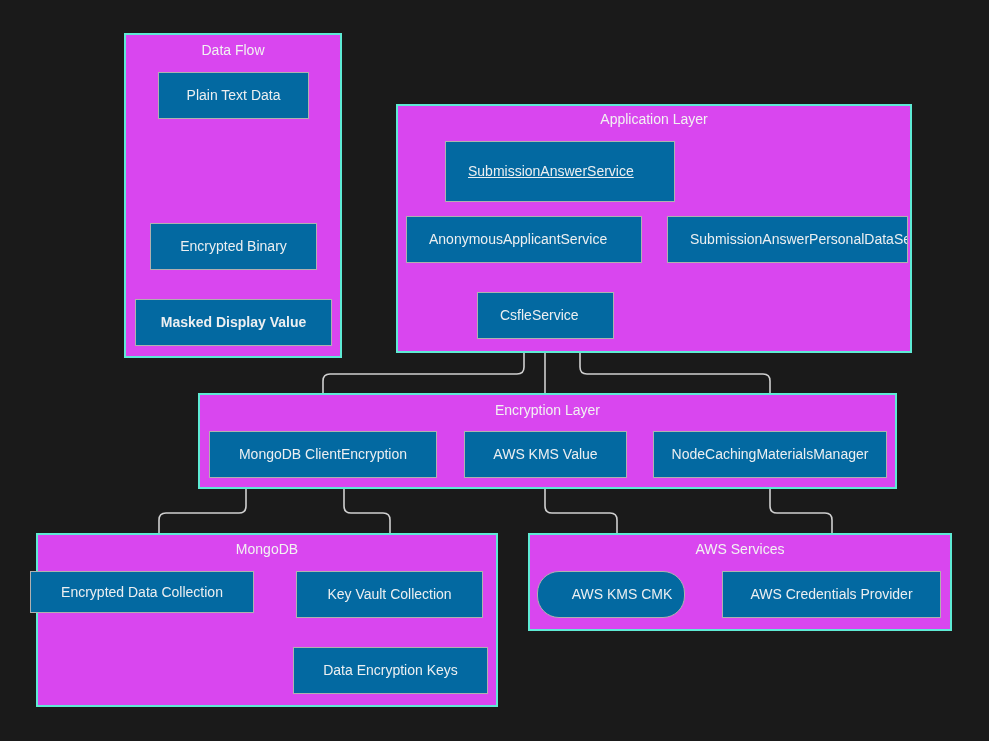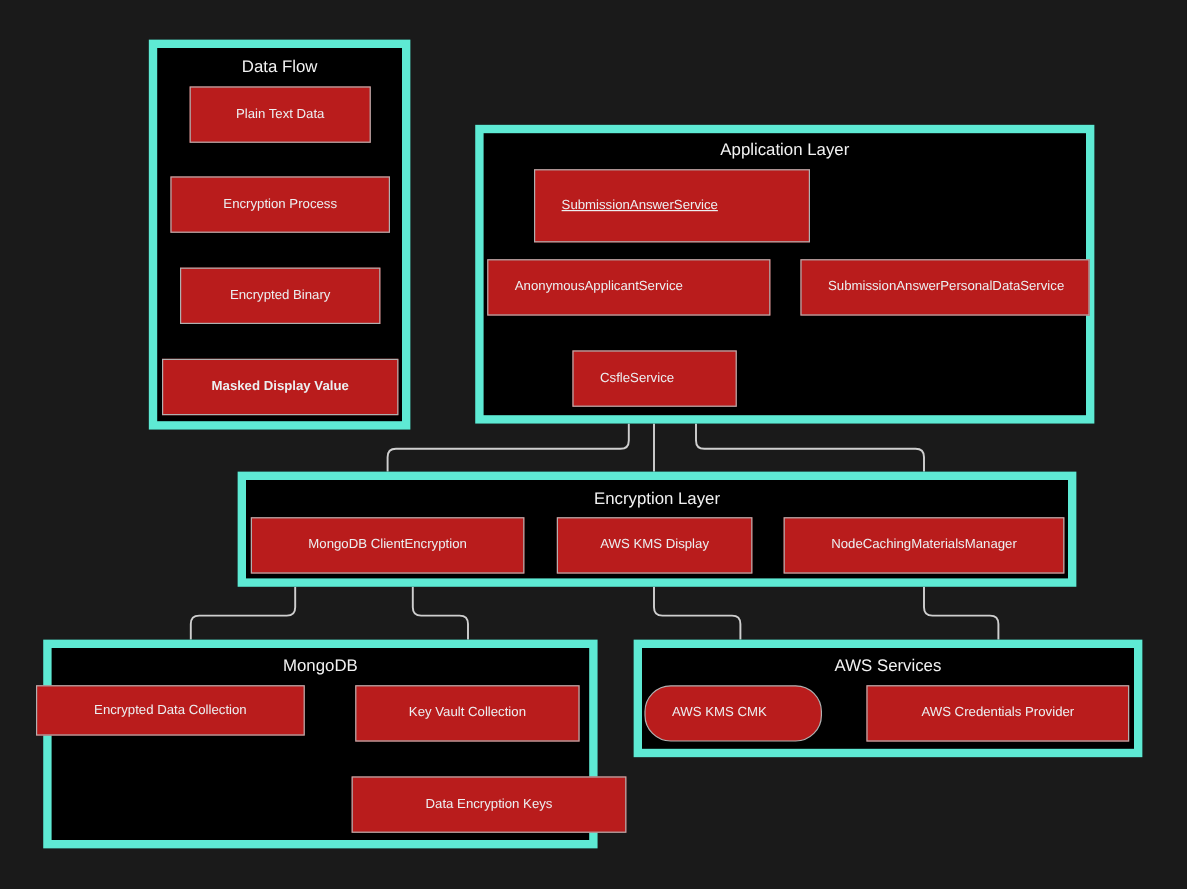--- a/index.html
+++ b/index.html
@@ -17,48 +17,48 @@
   #diagram {
     position: relative;
     width: 989px;
     height: 741px;
     background: #1a1a1a;
   }
 
   
   .cluster {
     position: absolute;
-    background: #000000;
-    border: 7px solid #5eead4;
+    background: #d946ef;
+    border: 2px solid #5eead4;
     box-sizing: border-box;
     overflow: hidden;
   }
   .cluster-title {
     position: absolute;
     left: 0;
     right: 0;
     text-align: center;
     color: #f2f2f2;
     font-size: 14px;
     line-height: 16px;
     white-space: nowrap;
     pointer-events: none;
   }
 
   
   .node {
     position: absolute;
-    background: #b91c1c;
+    background: #0369a1;
     border: 1px solid #b0b0b0;
     box-sizing: border-box;
     display: flex;
     align-items: center;
     justify-content: center;
     color: #eceff1;
-    font-size: 11px;
+    font-size: 14px;
     line-height: 17px;
     white-space: nowrap;
     overflow: visible;
   }
   .node > span {
     display: block;
     white-space: nowrap;
   }
 
   
@@ -130,23 +130,20 @@
     </div>
     <div class="cluster" style="left: 36px; top: 533px; width: 462px; height: 174px;">
       <div class="cluster-title" style="top: 6px;">MongoDB</div>
     </div>
     <div class="cluster" style="left: 528px; top: 533px; width: 424px; height: 98px;">
       <div class="cluster-title" style="top: 6px;">AWS Services</div>
     </div>
     <div class="node" style="left: 158px; top: 72px; width: 151px; height: 47px;">
       <span>Plain Text Data</span>
     </div>
-    <div class="node" style="left: 142px; top: 147px; width: 183px; height: 47px;">
-      <span>Encryption Process</span>
-    </div>
     <div class="node" style="left: 150px; top: 223px; width: 167px; height: 47px;">
       <span>Encrypted Binary</span>
     </div>
     <div class="node" style="left: 135px; top: 299px; width: 197px; height: 47px; font-weight: bold;">
       <span>Masked Display Value</span>
     </div>
     <div class="node" style="left: 445px; top: 141px; width: 230px; height: 61px; overflow: hidden; justify-content: flex-start; padding-left: 22px; text-decoration: underline;">
       <span>SubmissionAnswerService</span>
     </div>
     <div class="node" style="left: 406px; top: 216px; width: 236px; height: 47px; overflow: hidden; justify-content: flex-start; padding-left: 22px;">
@@ -155,33 +152,33 @@
     <div class="node" style="left: 667px; top: 216px; width: 241px; height: 47px; overflow: hidden; justify-content: flex-start; padding-left: 22px;">
       <span>SubmissionAnswerPersonalDataService</span>
     </div>
     <div class="node" style="left: 477px; top: 292px; width: 137px; height: 47px; overflow: hidden; justify-content: flex-start; padding-left: 22px; align-items: center;">
       <span>CsfleService</span>
     </div>
     <div class="node" style="left: 209px; top: 431px; width: 228px; height: 47px;">
       <span>MongoDB ClientEncryption</span>
     </div>
     <div class="node" style="left: 464px; top: 431px; width: 163px; height: 47px;">
-      <span>AWS KMS Display</span>
+      <span>AWS KMS Value</span>
     </div>
     <div class="node" style="left: 653px; top: 431px; width: 234px; height: 47px; text-align: center;">
       <span>NodeCachingMaterialsManager</span>
     </div>
     <div class="node" style="left: 30px; top: 571px; width: 224px; height: 42px;">
       <span>Encrypted Data Collection</span>
     </div>
     <div class="node" style="left: 296px; top: 571px; width: 187px; height: 47px; justify-content: center;">
       <span>Key Vault Collection</span>
     </div>
-    <div class="node" style="left: 293px; top: 647px; width: 229px; height: 47px;">
+    <div class="node" style="left: 293px; top: 647px; width: 195px; height: 47px;">
       <span>Data Encryption Keys</span>
     </div>
-    <div class="node" style="left: 537px; top: 571px; width: 148px; height: 47px; overflow: hidden; justify-content: flex-start; padding-left: 22px; border-radius: 22px;">
+    <div class="node" style="left: 537px; top: 571px; width: 148px; height: 47px; overflow: hidden; justify-content: center; padding-left: 22px; border-radius: 22px;">
       <span>AWS KMS CMK</span>
     </div>
     <div class="node" style="left: 722px; top: 571px; width: 219px; height: 47px; justify-content: center;">
       <span>AWS Credentials Provider</span>
     </div>
   </div>
 
 </body></html>

